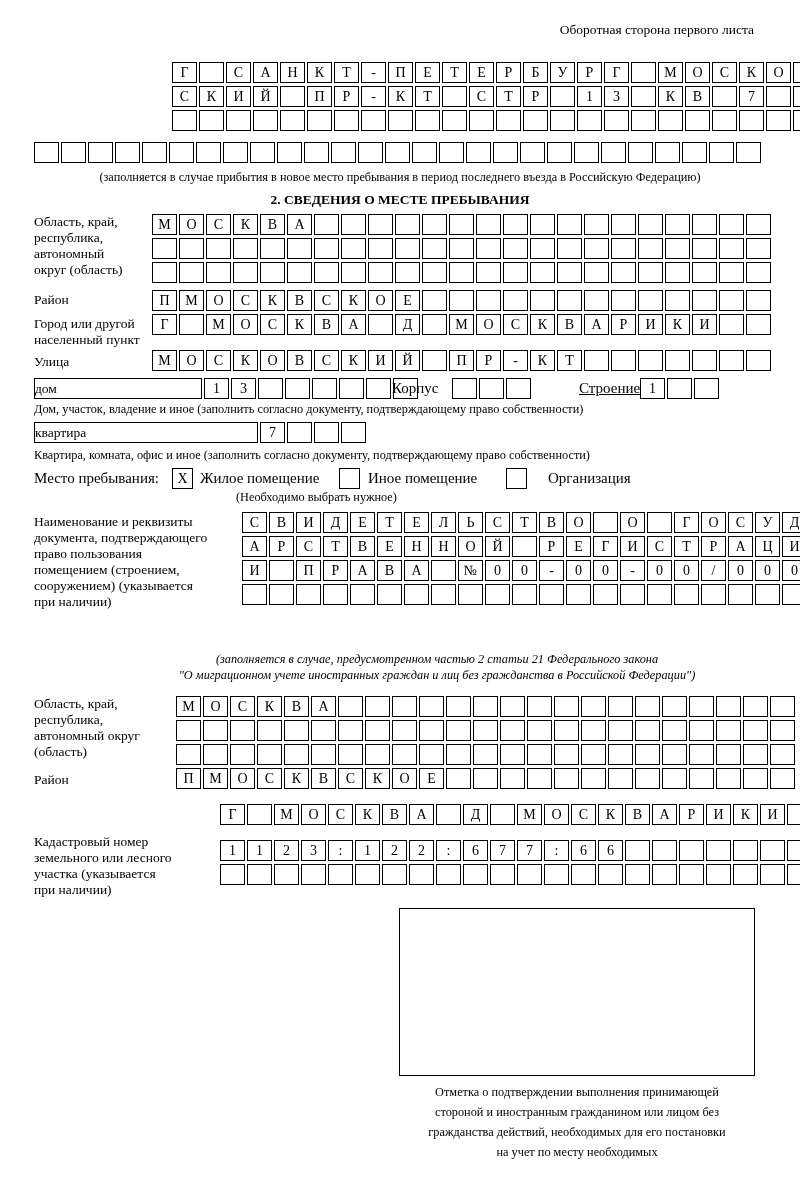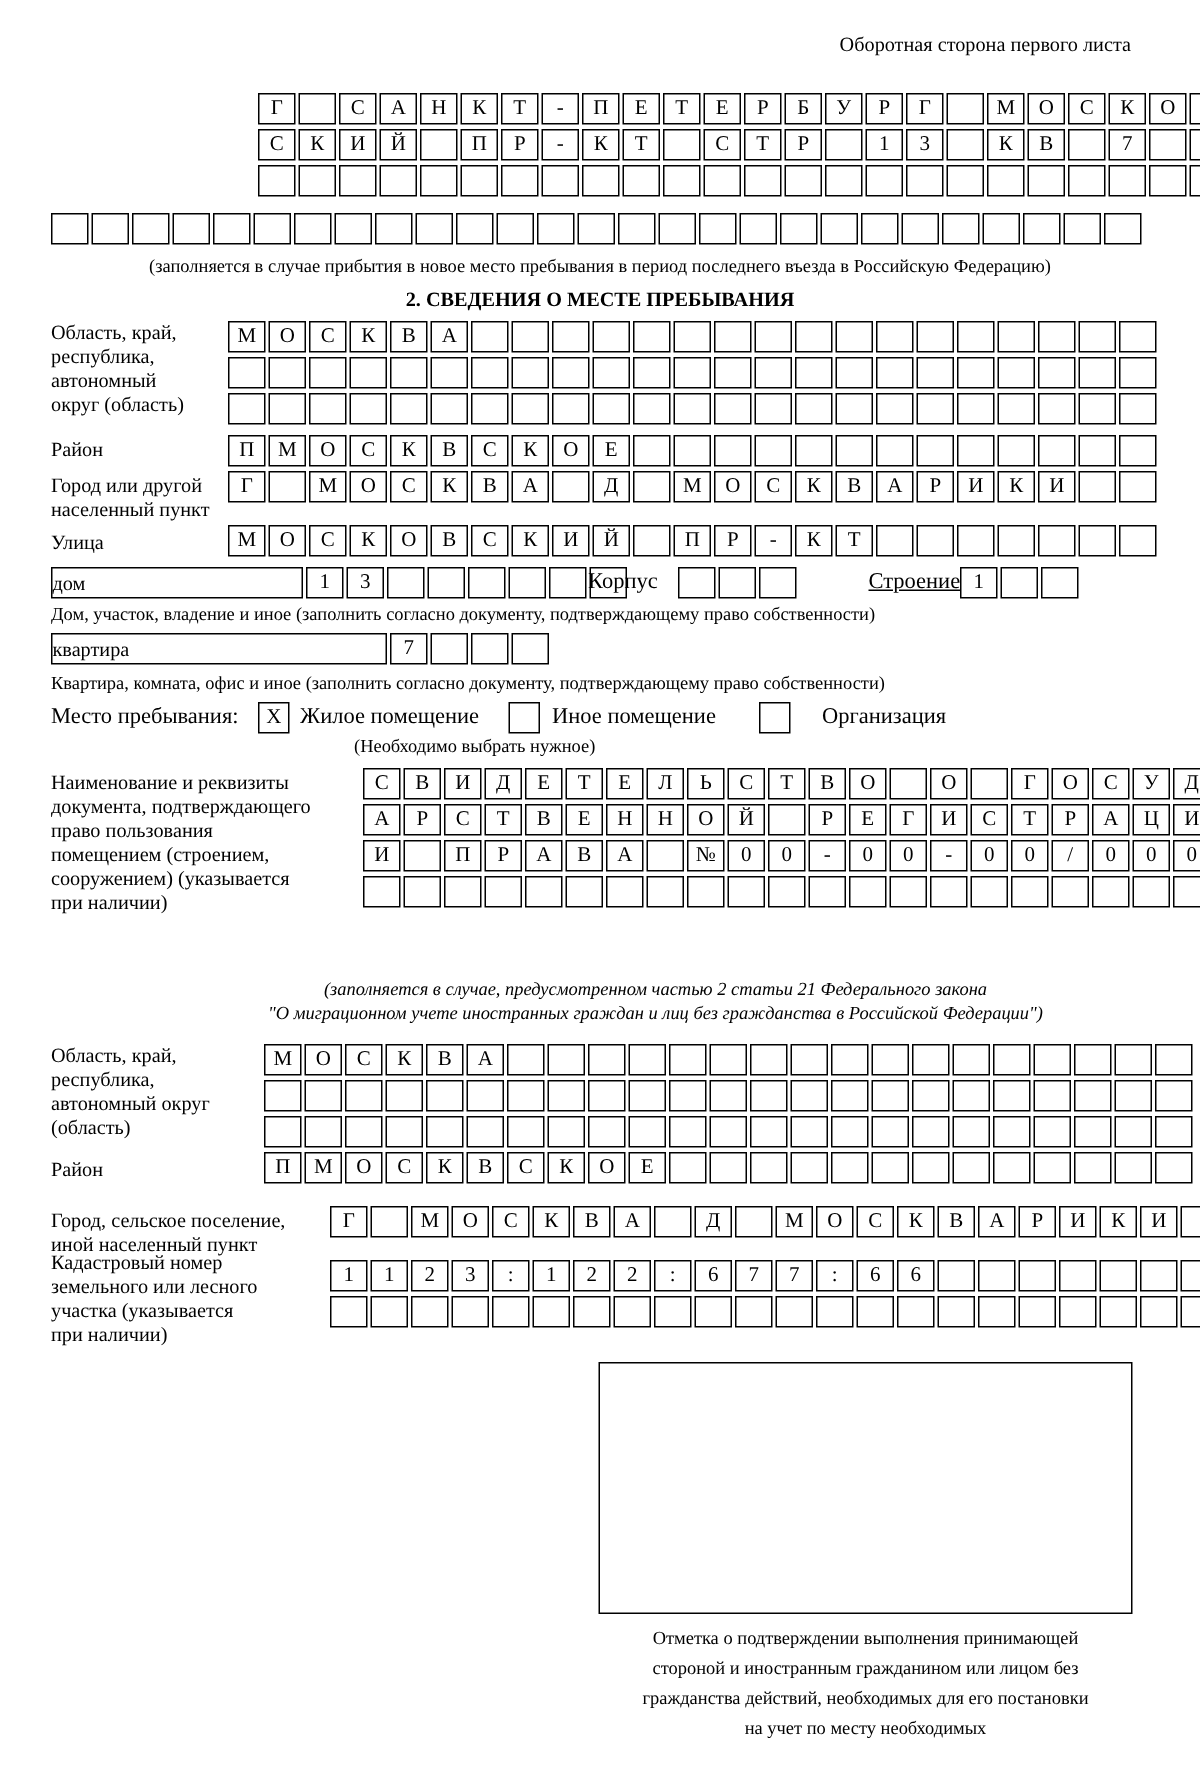--- a/index.html
+++ b/index.html
@@ -635,22 +635,20 @@
       <div class="cell"></div>
       <div class="cell"></div>
       <div class="cell"></div>
       <div class="cell"></div>
       <div class="cell"></div>
       <div class="cell"></div>
       <div class="cell"></div>
       <div class="cell"></div>
     </div>
 
-  <div class="lbl" style="left:34px; top:806px;">Город, сельское поселение,
-иной населенный пункт</div>
   <div class="boxrow" id="al-city" style="left:220px; top:804px;">
       <div class="cell">Г</div>
       <div class="cell"></div>
       <div class="cell">М</div>
       <div class="cell">О</div>
       <div class="cell">С</div>
       <div class="cell">К</div>
       <div class="cell">В</div>
       <div class="cell">А</div>
       <div class="cell"></div>

